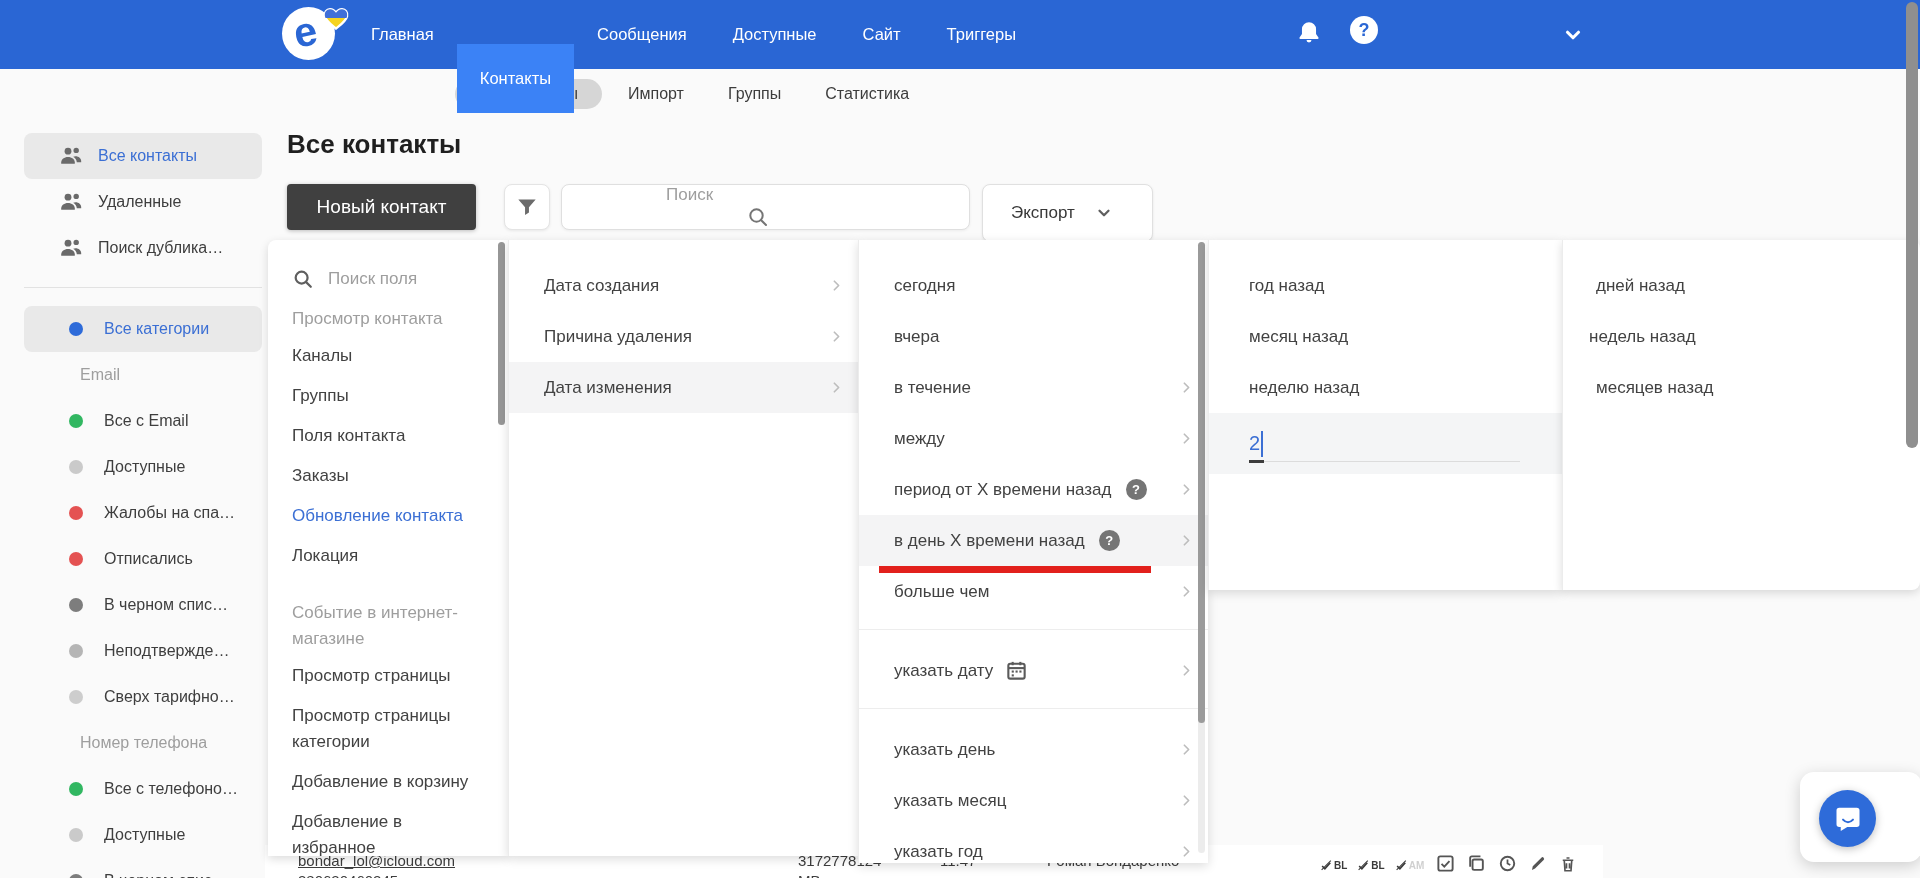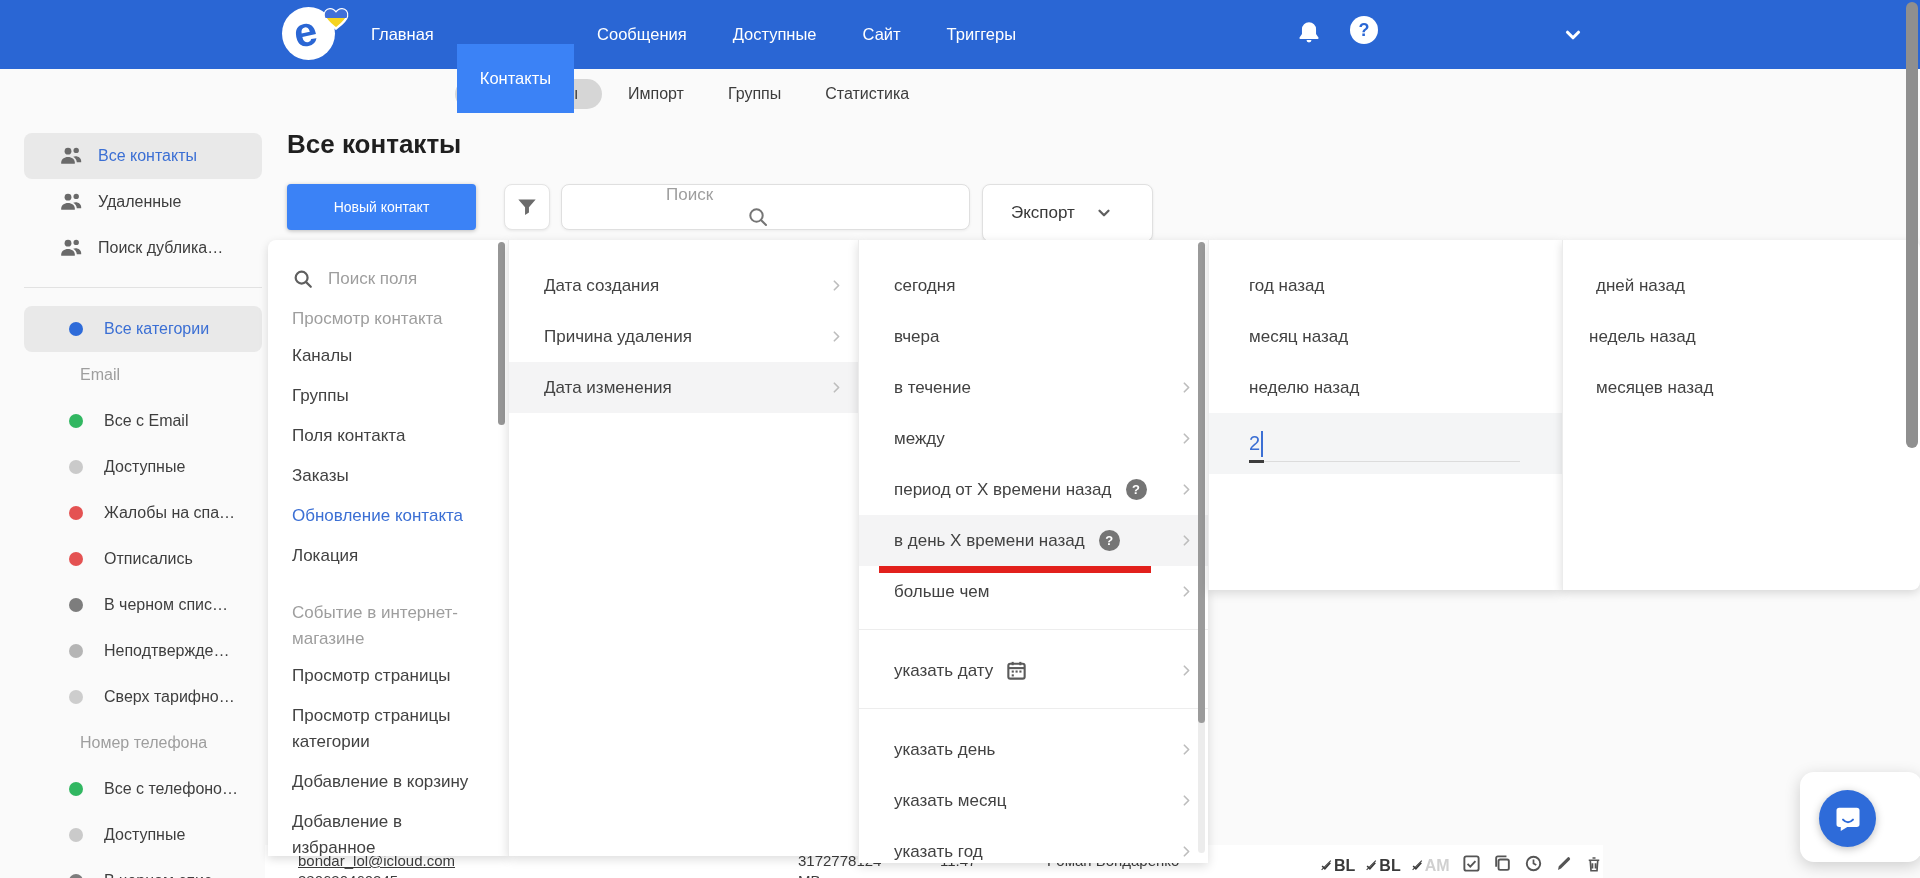--- a/index.html
+++ b/index.html
@@ -36,22 +36,22 @@
   .side-divider { height:1px; background:#e2e2e2; margin:16px 0 0 24px; width:238px; }
   .cat-row { display:flex; align-items:center; height:46px; margin-left:24px; width:238px; border-radius:8px; cursor:pointer; }
   .cat-row.active { background:#e9e9e9; }
   .dot { width:14px; height:14px; border-radius:50%; margin-left:45px; flex:none; }
   .cat-label { margin-left:21px; font-size:16px; color:#3e3e3e; white-space:nowrap; }
   .cat-row.active .cat-label { color:#3b6fd4; }
   .side-header { height:46px; line-height:46px; padding-left:80px; font-size:16px; color:#9e9e9e; white-space:nowrap; }
 
   
   .page-title { position:absolute; left:287px; top:129px; font-size:26px; font-weight:bold; color:#1f1f1f; z-index:2; }
-  .btn-new { position:absolute; left:287px; top:184px; width:189px; height:46px; background:#3b82f6; border:none;
-             border-radius:4px; color:#fff; font-size:14px; font-family:inherit; cursor:pointer; z-index:2;
+  .btn-new { position:absolute; left:287px; top:184px; width:189px; height:46px; background:#404040; border:none;
+             border-radius:4px; color:#fff; font-size:19px; font-family:inherit; cursor:pointer; z-index:2;
              box-shadow:0 1px 4px rgba(0,0,0,.25); }
   .btn-filter { position:absolute; left:504px; top:184px; width:46px; height:46px; background:#fff; border:1px solid #e4e4e4;
                 border-radius:8px; cursor:pointer; z-index:2; display:flex; align-items:center; justify-content:center;
                 box-shadow:0 1px 3px rgba(0,0,0,.08); }
   .search-box { position:absolute; left:561px; top:184px; width:409px; height:46px; background:#fff; border:1px solid #dfdfdf;
                 border-radius:8px; z-index:2; display:flex; align-items:center; box-shadow:0 1px 3px rgba(0,0,0,.06);flex-direction:column; }
   .search-box input { flex:1; border:none; outline:none; background:transparent; margin-left:22px; font-size:17px;
                       font-family:inherit; color:#333; }
   .search-box input::placeholder { color:#9e9e9e; }
   .search-box .mag { margin-right:16px; display:flex; }
@@ -62,21 +62,21 @@
 
   
   .contact-row { position:absolute; left:265px; top:845px; width:1338px; height:40px; background:#fff; z-index:1; }
   .cr-email { position:absolute; left:33px; top:7px; font-size:15px; color:#3d3d3d; text-decoration:underline; }
   .cr-phone { position:absolute; left:33px; top:27px; font-size:15px; color:#3d3d3d; }
   .cr-num   { position:absolute; left:533px; top:7px; font-size:15px; color:#3d3d3d; }
   .cr-time  { position:absolute; left:675px; top:7px; font-size:15px; color:#3d3d3d; }
   .cr-extra { position:absolute; left:533px; top:27px; font-size:15px; color:#3d3d3d; }
   .cr-name  { position:absolute; left:782px; top:7px; font-size:15px; color:#3d3d3d; }
   .cr-actions { position:absolute; left:1055px; top:9px; display:flex; align-items:center; gap:12px; }
-  .badge { font-size:16px; font-weight:bold; color:#3a3a3a; display:flex; align-items:center;text-align:right; }
+  .badge { font-size:10px; font-weight:bold; color:#3a3a3a; display:flex; align-items:center;text-align:right; }
   .badge.muted { color:#d0d0d0; }
   .badge svg { margin-right:1px; }
 
   
   .panel { position:absolute; top:240px; background:#fff; box-shadow:0 3px 10px rgba(0,0,0,.14); overflow:hidden; }
   .panel-1 { left:268px;  width:240px; height:616px; border-radius:8px 0 0 0; z-index:5; }
   .panel-2 { left:508px;  width:350px; height:616px; z-index:5; border-left:1px solid #ececec; }
   .panel-3 { left:858px;  width:350px; height:623px; z-index:6; border-left:1px solid #ececec; }
   .panel-4 { left:1208px; width:354px; height:350px; z-index:6; border-left:1px solid #ececec; }
   .panel-5 { left:1562px; width:358px; height:350px; z-index:6; border-left:1px solid #ececec; border-radius:0 8px 8px 0; }

